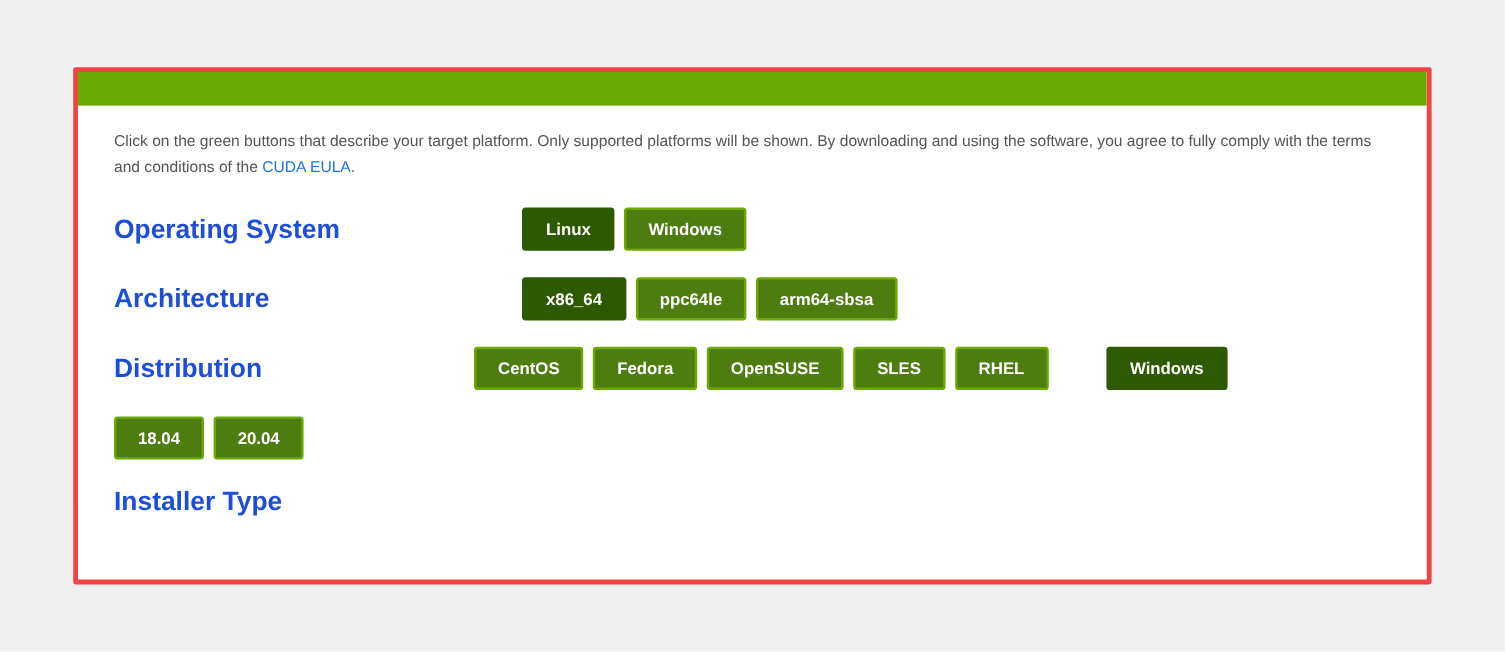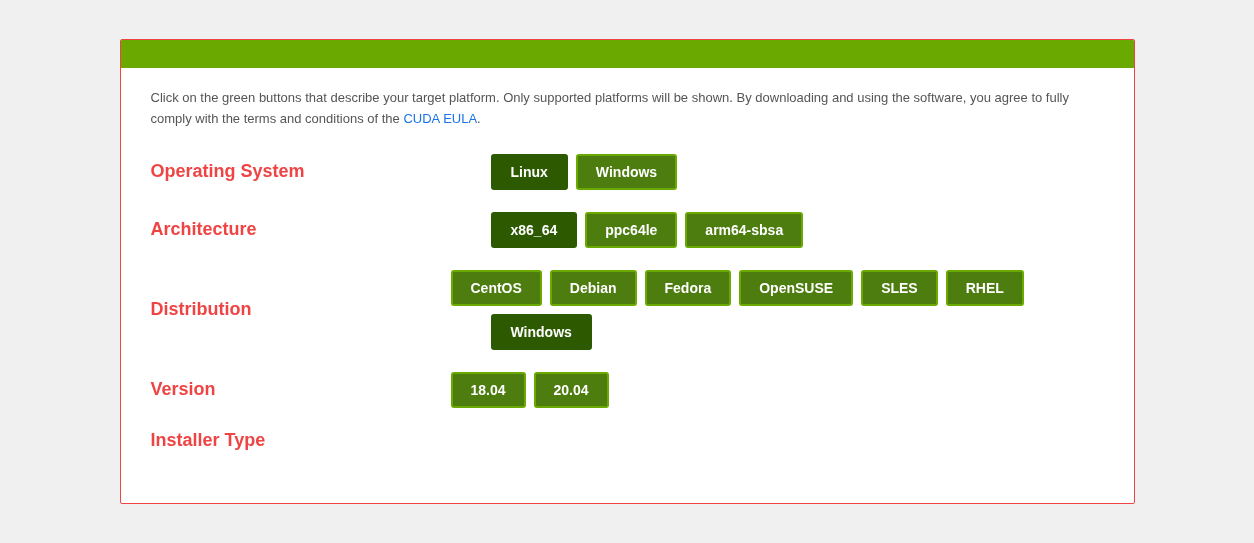--- a/index.html
+++ b/index.html
@@ -11,23 +11,23 @@
     body {
       font-family: Arial, sans-serif;
       background: #f0f0f0;
       display: flex;
       justify-content: center;
       align-items: center;
       min-height: 100vh;
     }
 
     .container {
-      width: 1015px;
+      width: 1132px;
       background: #fff;
-      border: 1px solid #ef4444;
+      border: 4px solid #ef4444;
       border-radius: 2px;
       overflow: hidden;
     }
 
     .header {
       background: #6aaa00;
       padding: 14px 20px;
     }
 
     .header-title {
@@ -53,23 +53,23 @@
     }
 
     .row {
       display: flex;
       align-items: center;
       margin-bottom: 22px;
     }
 
     .row-label {
       width: 300px;
-      font-size: 18px;
+      font-size: 22px;
       font-weight: bold;
-      color: #ef4444;
+      color: #1d4ed8;
       flex-shrink: 0;
     }
 
     .btn-group {
       display: flex;
       flex-wrap: wrap;
       gap: 8px;
     }
 
     .btn {
@@ -122,30 +122,28 @@
           <div class="btn-group">
             <button class="btn selected">x86_64</button>
             <button class="btn light">ppc64le</button>
             <button class="btn light">arm64-sbsa</button>
           </div>
         </div>
         <div class="row">
           <div class="row-label">Distribution</div>
           <div class="btn-group">
             <button class="btn light">CentOS</button>
-            <button class="btn light">Debian</button>
             <button class="btn light">Fedora</button>
             <button class="btn light">OpenSUSE</button>
             <button class="btn light">SLES</button>
             <button class="btn light">RHEL</button>
             <button class="btn selected">Windows</button>
           </div>
         </div>
         <div class="row">
-          <div class="row-label">Version</div>
           <div class="btn-group">
             <button class="btn light">18.04</button>
             <button class="btn light">20.04</button>
           </div>
         </div>
         <div class="row">
           <div class="row-label">Installer Type</div>
         </div>
       </div>
   </div>

